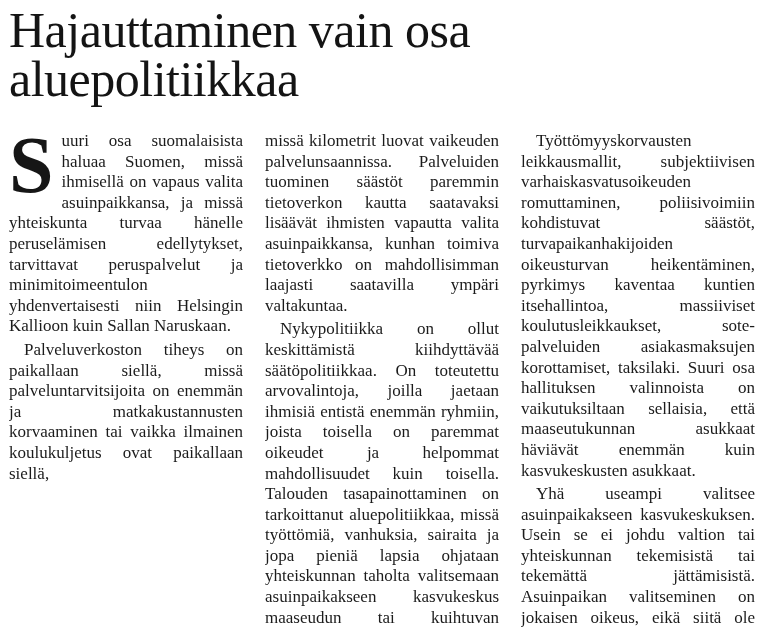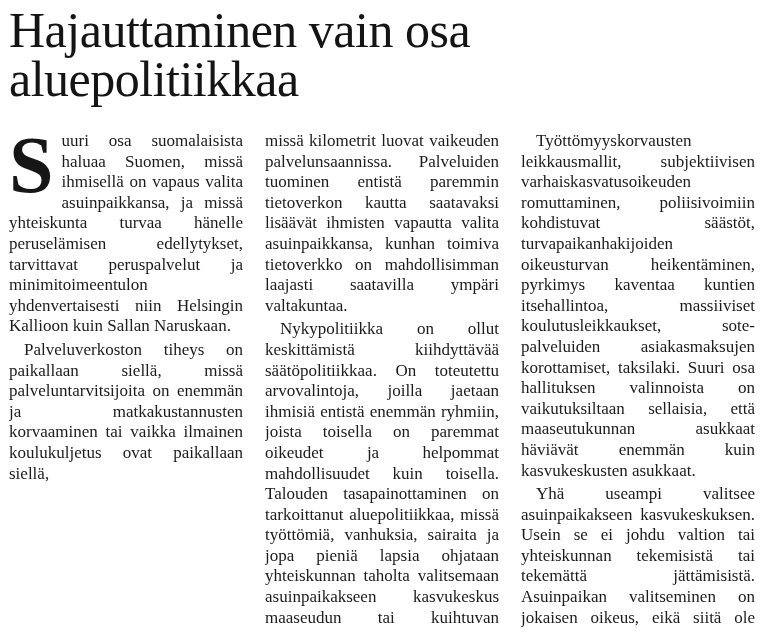--- a/index.html
+++ b/index.html
@@ -64,21 +64,21 @@
   <h1 class="headline">Hajauttaminen vain osa aluepolitiikkaa</h1>
 
   <div class="columns">
 
     <div class="col">
       <p class="para lead"><span class="dropcap">S</span><span>uuri osa suomalaisista haluaa Suomen, missä ihmisellä on vapaus valita asuinpaikkansa, ja missä yhteiskunta turvaa hänelle peruselämisen edellytykset, tarvittavat peruspalvelut ja minimitoimeentulon yhdenvertaisesti niin Helsingin Kallioon kuin Sallan Naruskaan.</span></p>
       <p class="para">Palveluverkoston tiheys on paikallaan siellä, missä palveluntarvitsijoita on enemmän ja matkakustannusten korvaaminen tai vaikka ilmainen koulukuljetus ovat paikallaan siellä,</p>
     </div>
 
     <div class="col">
-      <p class="para cont">missä kilometrit luovat vaikeuden palvelunsaannissa. Palveluiden tuominen entistä paremmin tietoverkon kautta saatavaksi lisäävät ihmisten vapautta valita asuinpaikkansa, kunhan toimiva tietoverkko on mahdollisimman laajasti saatavilla ympäri valtakuntaa.</p>
+      <p class="para cont">missä kilometrit luovat vaikeuden palvelunsaannissa. Palveluiden tuominen säästöt paremmin tietoverkon kautta saatavaksi lisäävät ihmisten vapautta valita asuinpaikkansa, kunhan toimiva tietoverkko on mahdollisimman laajasti saatavilla ympäri valtakuntaa.</p>
       <p class="para">Nykypolitiikka on ollut keskittämistä kiihdyttävää säätöpolitiikkaa. On toteutettu arvovalintoja, joilla jaetaan ihmisiä entistä enemmän ryhmiin, joista toisella on paremmat oikeudet ja helpommat mahdollisuudet kuin toisella. Talouden tasapainottaminen on tarkoittanut aluepolitiikkaa, missä työttömiä, vanhuksia, sairaita ja jopa pieniä lapsia ohjataan yhteiskunnan taholta valitsemaan asuinpaikakseen kasvukeskus maaseudun tai kuihtuvan kaupungin sijasta.</p>
     </div>
 
     <div class="col">
       <p class="para">Työttömyyskorvausten leikkausmallit, subjektiivisen varhaiskasvatusoikeuden romuttaminen, poliisivoimiin kohdistuvat säästöt, turvapaikanhakijoiden oikeusturvan heikentäminen, pyrkimys kaventaa kuntien itsehallintoa, massiiviset koulutusleikkaukset, sote-palveluiden asiakasmaksujen korottamiset, taksilaki. Suuri osa hallituksen valinnoista on vaikutuksiltaan sellaisia, että maaseutukunnan asukkaat häviävät enemmän kuin kasvukeskusten asukkaat.</p>
       <p class="para">Yhä useampi valitsee asuinpaikakseen kasvukeskuksen. Usein se ei johdu valtion tai yhteiskunnan tekemisistä tai tekemättä jättämisistä. Asuinpaikan valitseminen on jokaisen oikeus, eikä siitä ole syytä syyllistää meitä, jotka niin valitsemme.</p>
 
     </div>
 
   </div>

